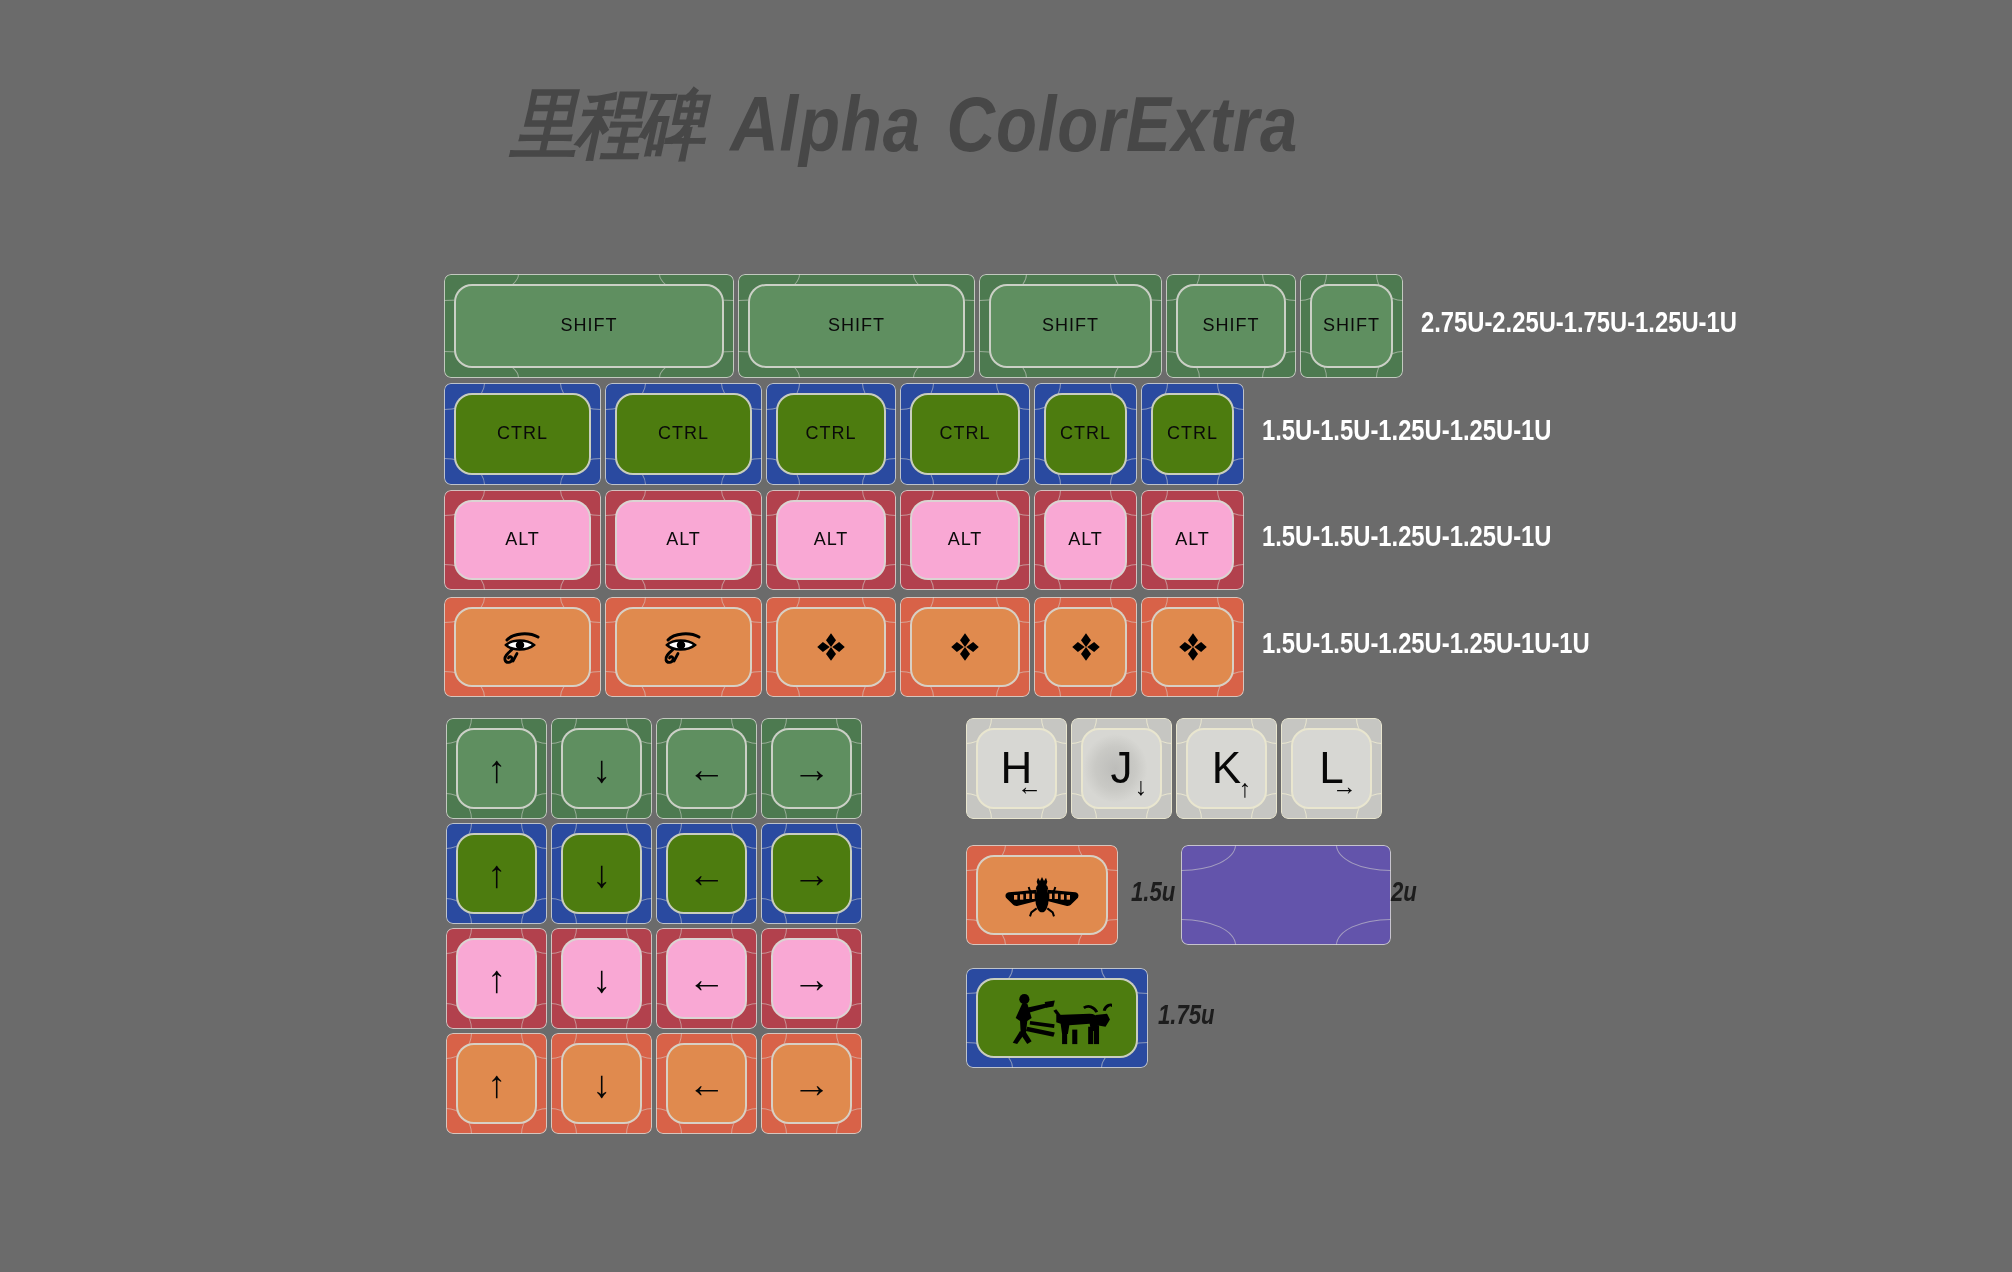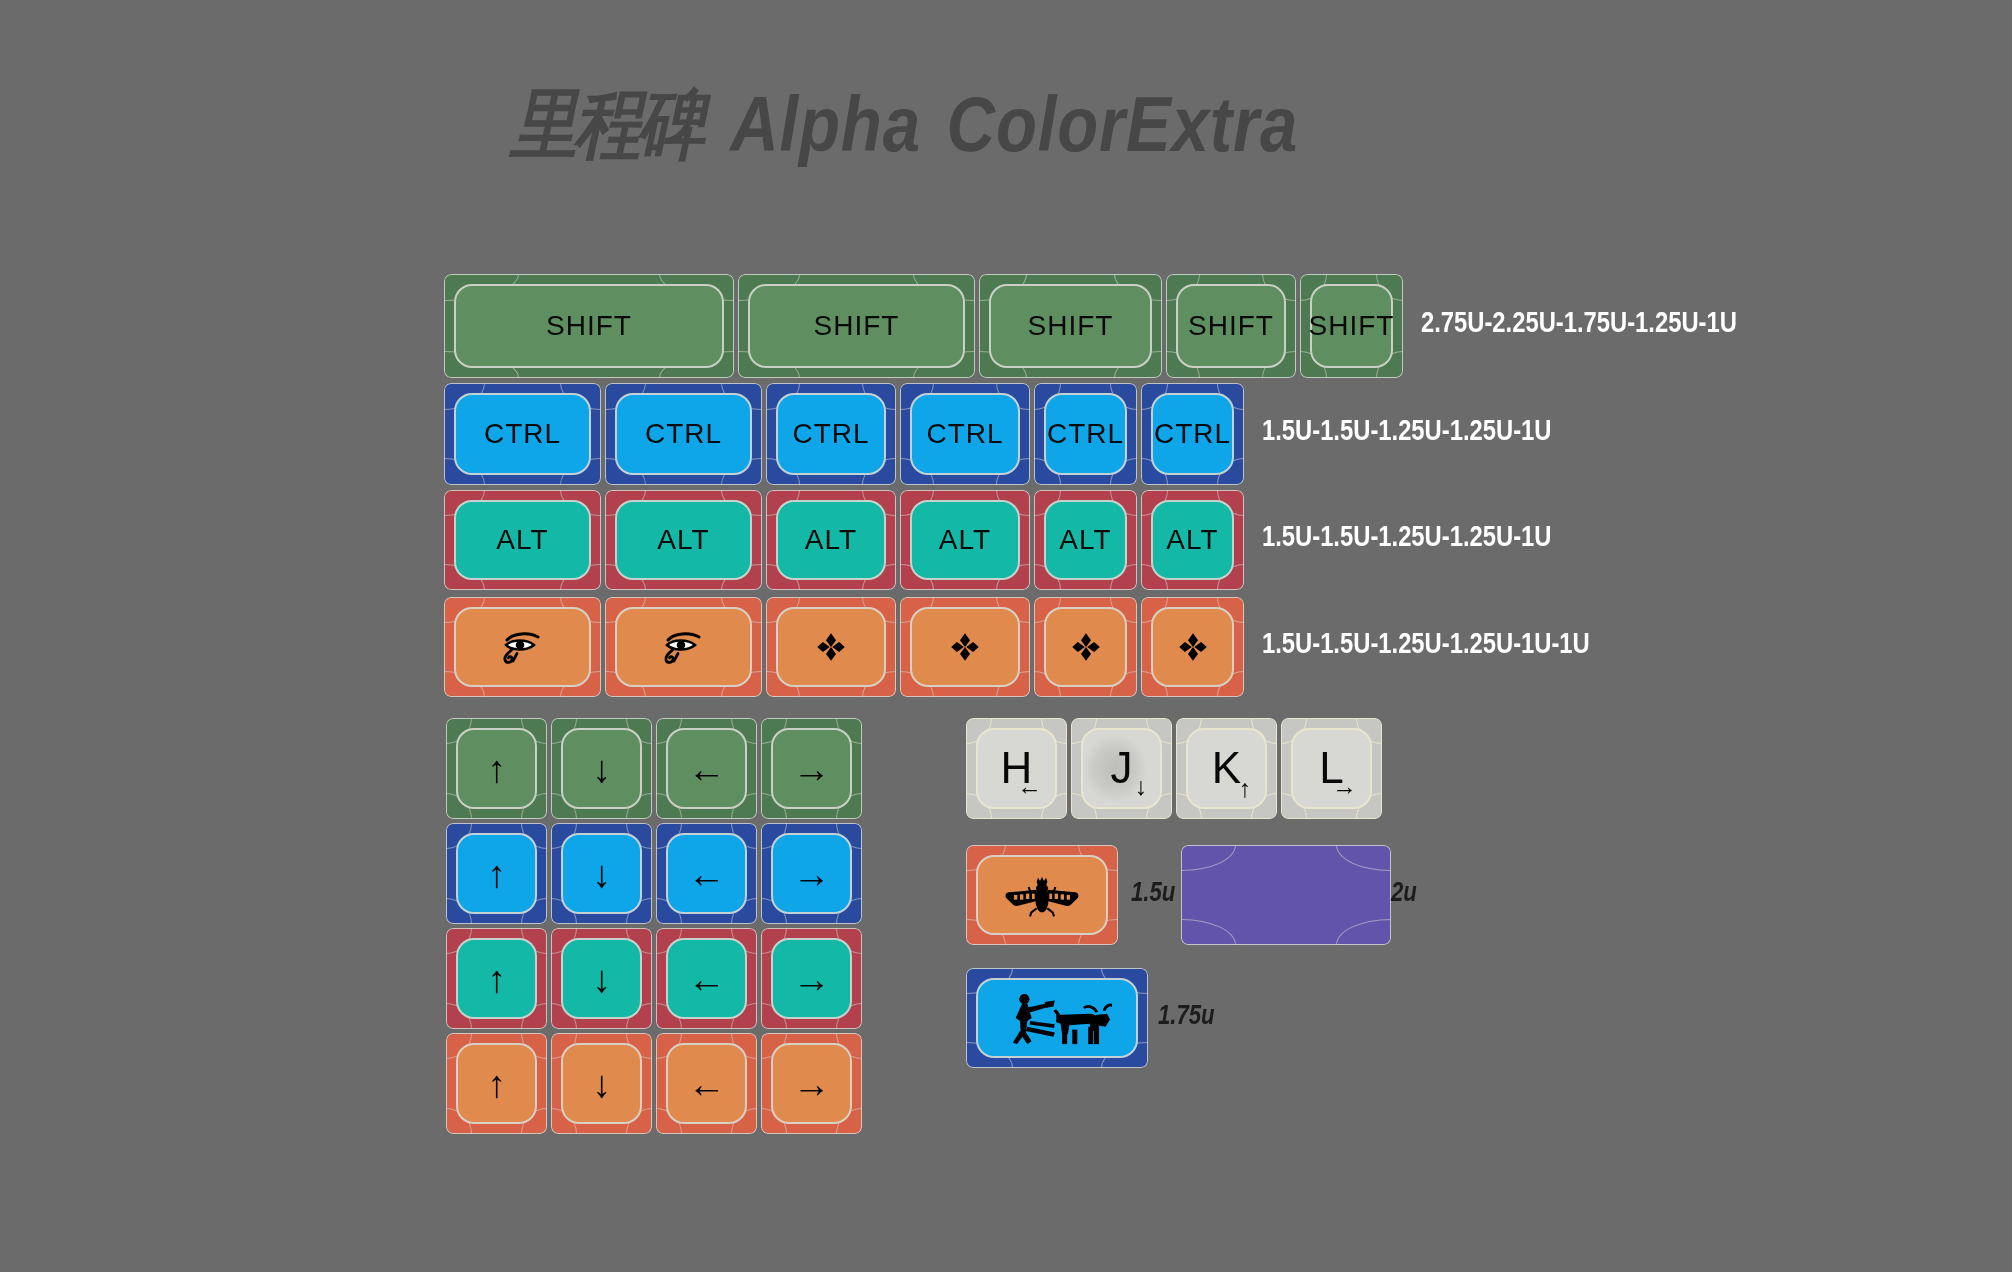--- a/index.html
+++ b/index.html
@@ -59,42 +59,42 @@
   .kc .top{
     position:absolute;
     left:10px;top:10px;right:10px;bottom:10px;
     border-radius:18px;
     border:2px solid rgba(215,215,210,.9);
     box-sizing:border-box;
     display:flex;align-items:center;justify-content:center;
   }
   .kc .legend{
     color:#0a0a0a;
-    font-size:28px;
+    font-size:18px;
     font-weight:400;
     letter-spacing:1px;
     font-family:"Liberation Sans", sans-serif;
     user-select:none;
     text-align:left;
     line-height:1.1;
   }
   .kc .glyph{
     color:#060606;
     font-size:30px;
     line-height:1;
     user-select:none;
   }
 
   
   .k-green .base{background:#4d7a50;}
   .k-green .top {background:#5f8f60;}
   .k-blue  .base{background:#2a4aa0;}
-  .k-blue  .top {background:#0ea5e9;}
+  .k-blue  .top {background:#4d7c0f;}
   .k-red   .base{background:#b2414d;}
-  .k-red   .top {background:#14b8a6;}
+  .k-red   .top {background:#f9a8d4;}
   .k-orange .base{background:#d86248;}
   .k-orange .top {background:#e08a4e;}
   .k-purple .base{background:#6354ab;}
   .k-purple .top {background:#7b68c0;}
   .k-grey  .base{background:#c6c6c2;border-color:#e9e6cf;}
   .k-grey  .top {background:#d7d7d3;border-color:#e9e6cf;}
   .k-grey  .arc {border-color:#e9e6cf;}
 
   
   .k-grey .top.homing{

